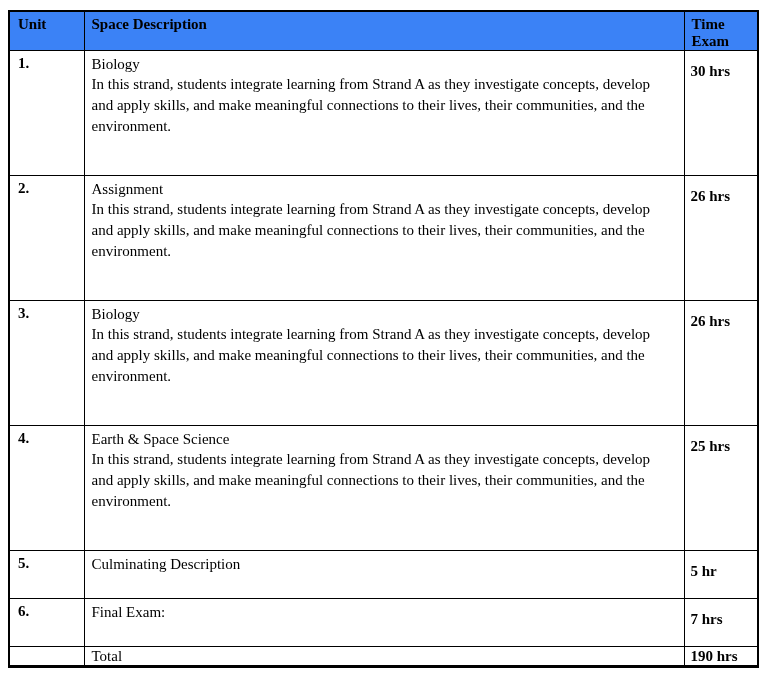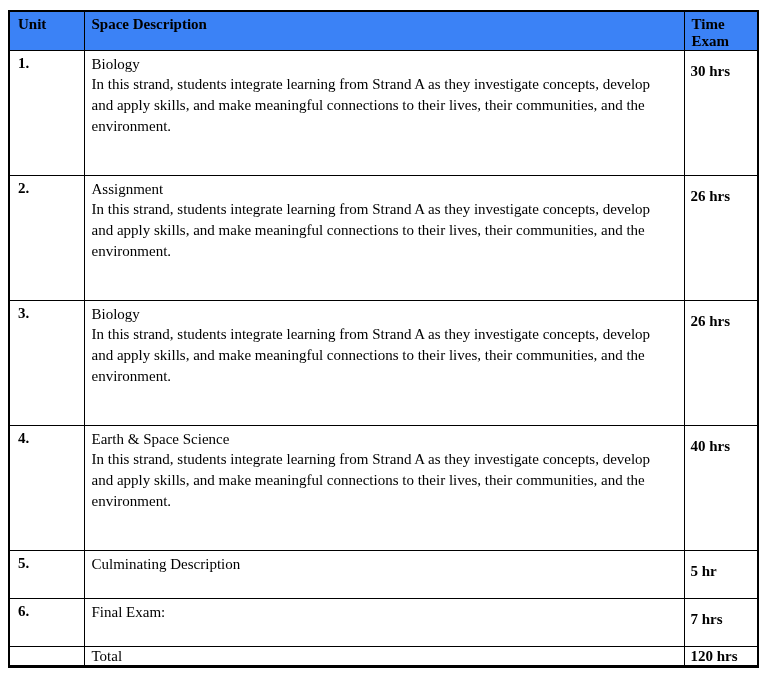--- a/index.html
+++ b/index.html
@@ -117,21 +117,21 @@
         <div class="desc-paragraph">In this strand, students integrate learning from Strand A as they investigate concepts, develop and apply skills, and make meaningful connections to their lives, their communities, and the environment.</div>
       </td>
       <td class="time-cell">26 hrs</td>
     </tr>
     <tr class="h-tall">
       <td class="unit-cell">4.</td>
       <td class="desc-cell">
         <div class="desc-title">Earth &amp; Space Science</div>
         <div class="desc-paragraph">In this strand, students integrate learning from Strand A as they investigate concepts, develop and apply skills, and make meaningful connections to their lives, their communities, and the environment.</div>
       </td>
-      <td class="time-cell">40 hrs</td>
+      <td class="time-cell">25 hrs</td>
     </tr>
     <tr class="h-short">
       <td class="unit-cell">5.</td>
       <td class="desc-cell">
         <div class="desc-title">Culminating Description</div>
 
       </td>
       <td class="time-cell">5 hr</td>
     </tr>
     <tr class="h-short">
@@ -141,16 +141,16 @@
 
       </td>
       <td class="time-cell">7 hrs</td>
     </tr>
     <tr class="h-total">
       <td class="unit-cell"></td>
       <td class="desc-cell">
         <div class="desc-title">Total</div>
 
       </td>
-      <td class="time-cell">120 hrs</td>
+      <td class="time-cell">190 hrs</td>
     </tr>
   </tbody>
 </table>
 
 </body></html>

